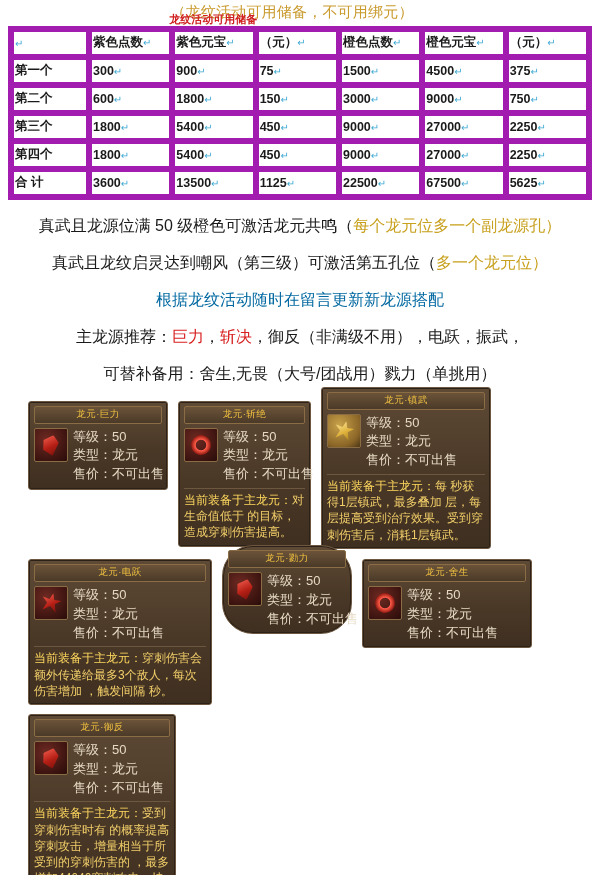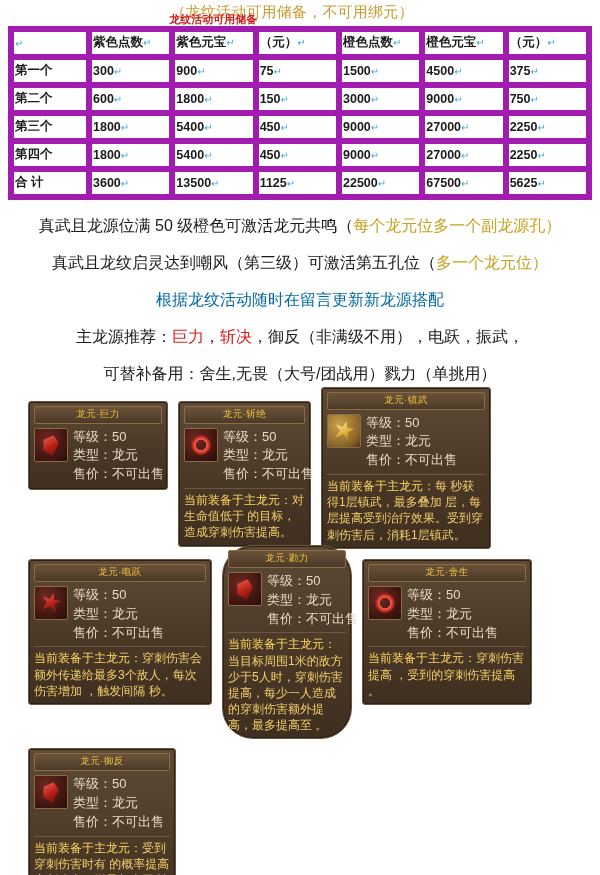--- a/index.html
+++ b/index.html
@@ -303,39 +303,33 @@
       <div class="card-body">
         <div class="gem">
             <span class="shard"></span>
           </div>
         <div class="stats">
           <div>等级：50</div>
           <div>类型：龙元</div>
           <div>售价：不可出售</div>
         </div>
       </div>
-      <div class="desc">
-        <span class="hl">当前装备于主龙元：</span><span>当目标周围1米的敌方少于5人时，穿刺伤害提高，每少一人造成的穿刺伤害额外提高，最多提高至 。</span>
-      </div>
     </div>
 
     <div class="card w-ss">
       <div class="card-title">龙元·舍生</div>
       <div class="card-body">
         <div class="gem ring">
             <span class="shard"></span>
           </div>
         <div class="stats">
           <div>等级：50</div>
           <div>类型：龙元</div>
           <div>售价：不可出售</div>
         </div>
-      </div>
-      <div class="desc">
-        <span class="hl">当前装备于主龙元：</span><span>穿刺伤害提高 ，受到的穿刺伤害提高 。</span>
       </div>
     </div>
   </div>
 
   <div class="cardrow row3 row3in">
     <div class="card w-yf">
       <div class="card-title">龙元·御反</div>
       <div class="card-body">
         <div class="gem">
             <span class="shard"></span>

